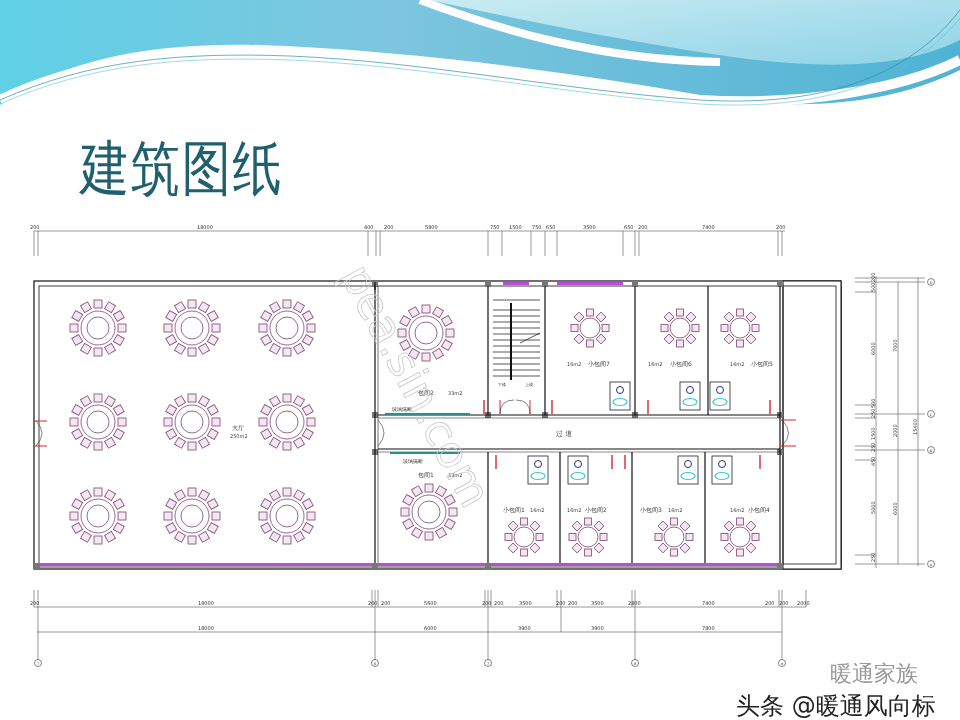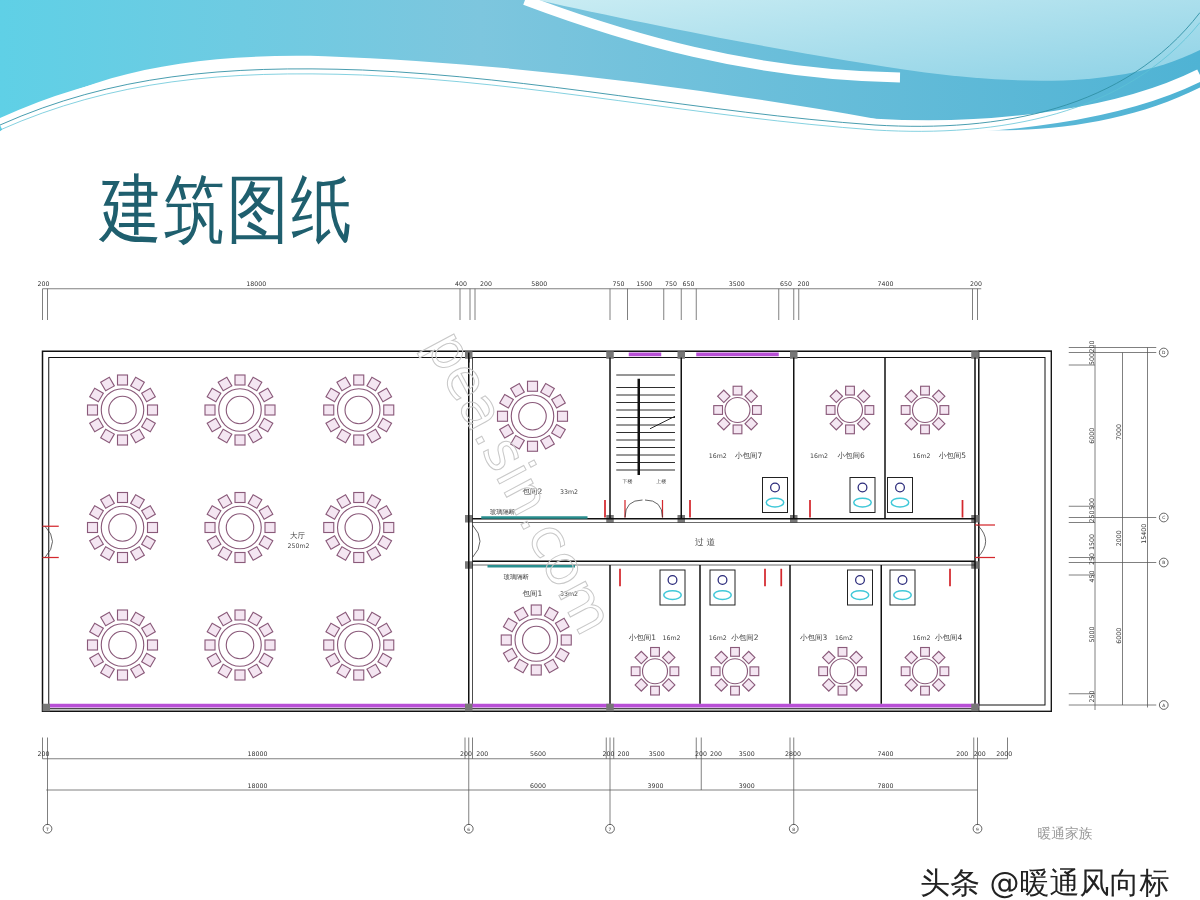--- a/index.html
+++ b/index.html
@@ -3,21 +3,21 @@
 <meta charset="utf-8">
 <style>
   html, body { margin:0; padding:0; }
   body { width:960px; height:720px; position:relative; overflow:hidden; background:#ffffff; font-family:"DejaVu Sans", sans-serif; }
   #banner { position:absolute; left:0; top:0; width:960px; height:120px; }
   #title { position:absolute; left:80px; top:132px; font-family:"DejaVu Serif", serif; font-size:60px; color:#1f5f6e; letter-spacing:2px; transform:scaleX(0.82); transform-origin:left top; line-height:72px; }
   #plan { position:absolute; left:0; top:0; width:960px; height:720px; }
   .dim { font-size:5px; fill:#333; font-family:"DejaVu Sans", sans-serif; }
   .lbl { font-size:6px; fill:#444; font-family:"DejaVu Sans", sans-serif; }
   #footer { position:absolute; left:736px; top:673px; font-size:24px; color:#222; font-family:"DejaVu Sans", sans-serif; letter-spacing:0px; text-shadow: 1px 1px 0 #fff, -1px -1px 0 #fff; margin-top: 17px; }
-  #footer-sub { position:absolute; left:830px; top:659px; font-size:11px; color:#999; font-family:Liberation Mono, monospace; }
+  #footer-sub { position:absolute; left:830px; top:659px; font-size:22px; color:#999; font-family:Liberation Mono, monospace; }
 </style>
 </head>
 <body>
 
 <svg id="banner" viewBox="0 0 960 120" preserveAspectRatio="none">
   <defs>
     <linearGradient id="g1" x1="0" y1="0" x2="1" y2="0">
       <stop offset="0" stop-color="#5fd0e6"></stop>
       <stop offset="0.4" stop-color="#7dc6de"></stop>
       <stop offset="1" stop-color="#4fb3d4"></stop>

